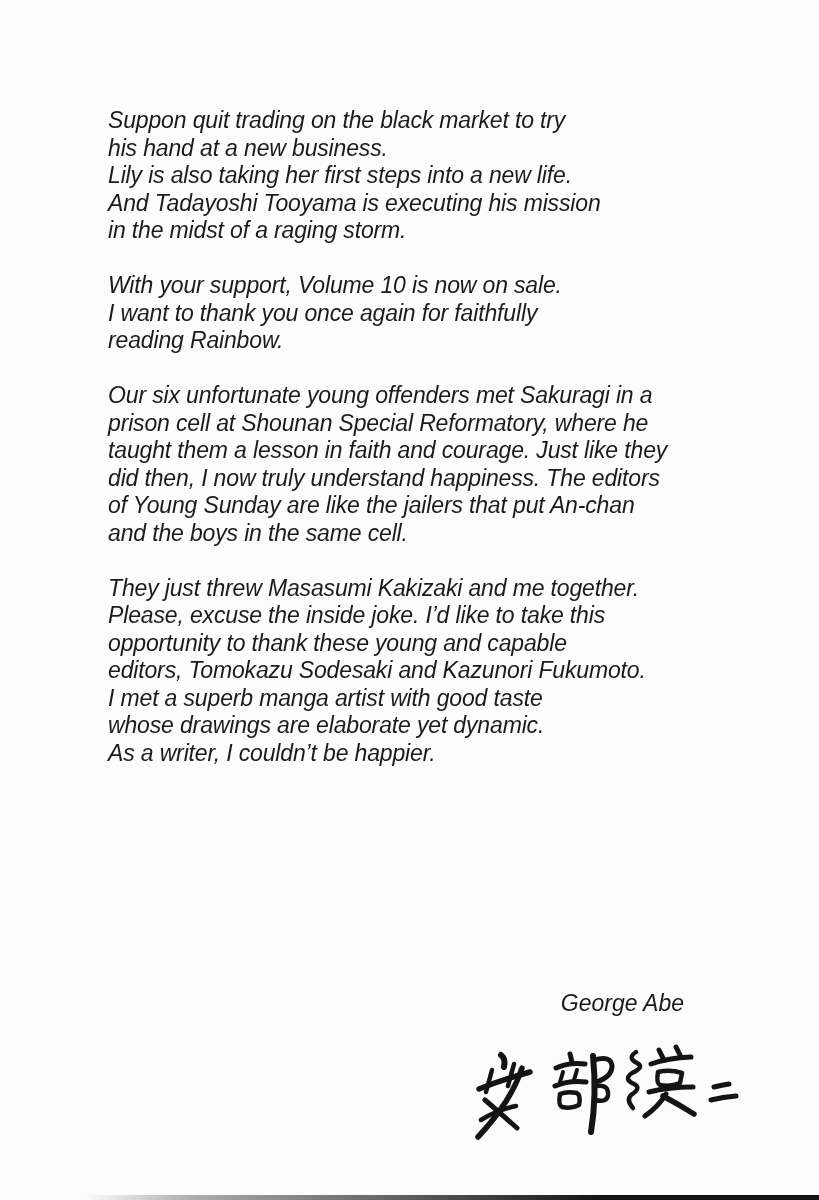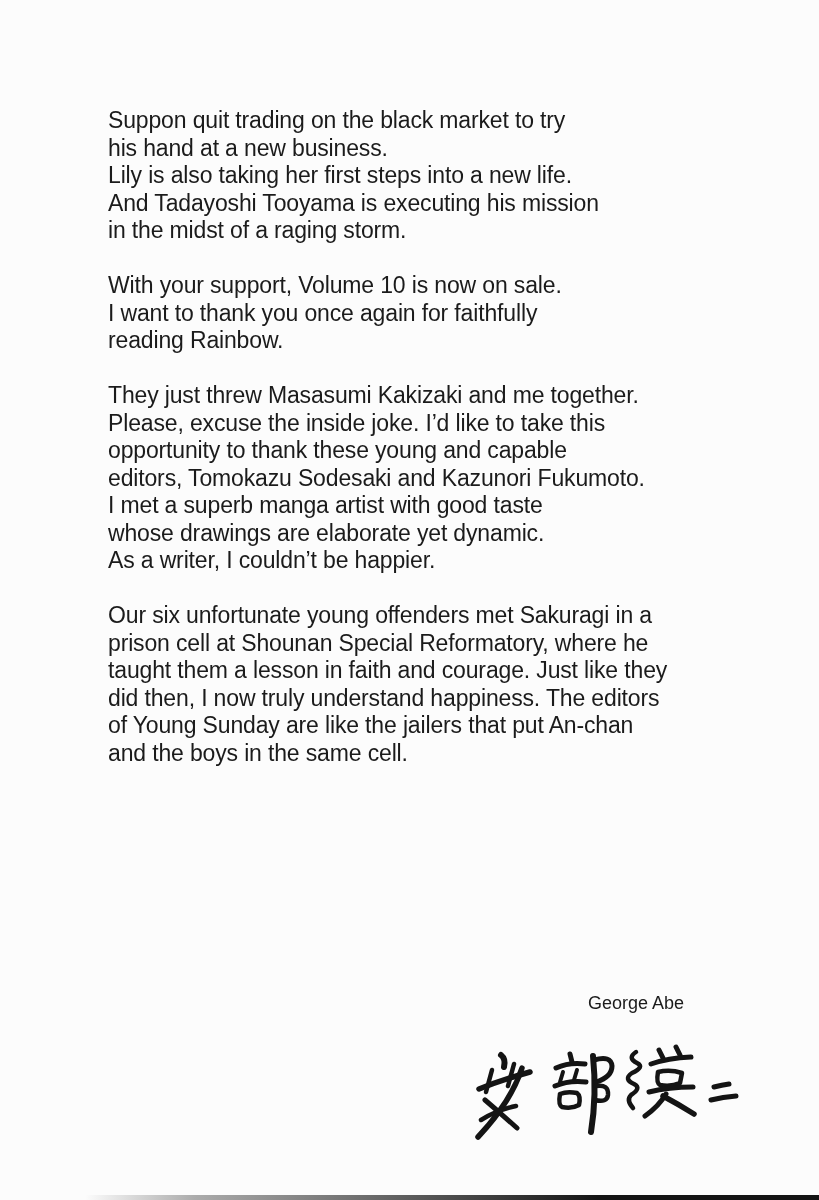--- a/index.html
+++ b/index.html
@@ -10,39 +10,40 @@
     width: 819px;
     height: 1200px;
     position: relative;
     background: #fcfcfc;
     overflow: hidden;
     font-family: "Liberation Sans", sans-serif;
   }
   .page {
     position: absolute;
     inset: 0;
+    font-style: italic;
   }
   .text-block {
     position: absolute;
     left: 108px;
     top: 107px;
     color: #1b1b1b;
   }
   .para {
     margin: 0 0 27.5px 0;
     font-size: 23px;
     line-height: 27.5px;
     letter-spacing: -0.15px;
     white-space: pre;
   }
   .latin-name {
     position: absolute;
     top: 988px;
     right: 135px;
-    font-size: 18px;
+    font-size: 23px;
     line-height: 30px;
     color: #1b1b1b;
   }
   .sig-svg {
     position: absolute;
     left: 473px;
     top: 1040px;
     width: 272px;
     height: 106px;
   }
@@ -72,33 +73,33 @@
 
   <div class="text-block">
     <p class="para">Suppon quit trading on the black market to try
 his hand at a new business.
 Lily is also taking her first steps into a new life.
 And Tadayoshi Tooyama is executing his mission
 in the midst of a raging storm.</p>
     <p class="para">With your support, Volume 10 is now on sale.
 I want to thank you once again for faithfully
 reading Rainbow.</p>
+    <p class="para">Our six unfortunate young offenders met Sakuragi in a
+prison cell at Shounan Special Reformatory, where he
+taught them a lesson in faith and courage. Just like they
+did then, I now truly understand happiness. The editors
+of Young Sunday are like the jailers that put An-chan
+and the boys in the same cell.</p>
     <p class="para">They just threw Masasumi Kakizaki and me together.
 Please, excuse the inside joke. I’d like to take this
 opportunity to thank these young and capable
 editors, Tomokazu Sodesaki and Kazunori Fukumoto.
 I met a superb manga artist with good taste
 whose drawings are elaborate yet dynamic.
 As a writer, I couldn’t be happier.</p>
-    <p class="para">Our six unfortunate young offenders met Sakuragi in a
-prison cell at Shounan Special Reformatory, where he
-taught them a lesson in faith and courage. Just like they
-did then, I now truly understand happiness. The editors
-of Young Sunday are like the jailers that put An-chan
-and the boys in the same cell.</p>
   </div>
 
   <div class="latin-name">George Abe</div>
 
   <svg class="sig-svg" viewBox="0 0 272 106" role="img" aria-label="安部譲二">
 
     <g>
       <path d="M28,15 q5,4 3,12" stroke-width="6"></path>
       <path d="M6,49 Q28,40 57,32" stroke-width="5.5"></path>
       <path d="M19,30 L13,52" stroke-width="4.5"></path>

